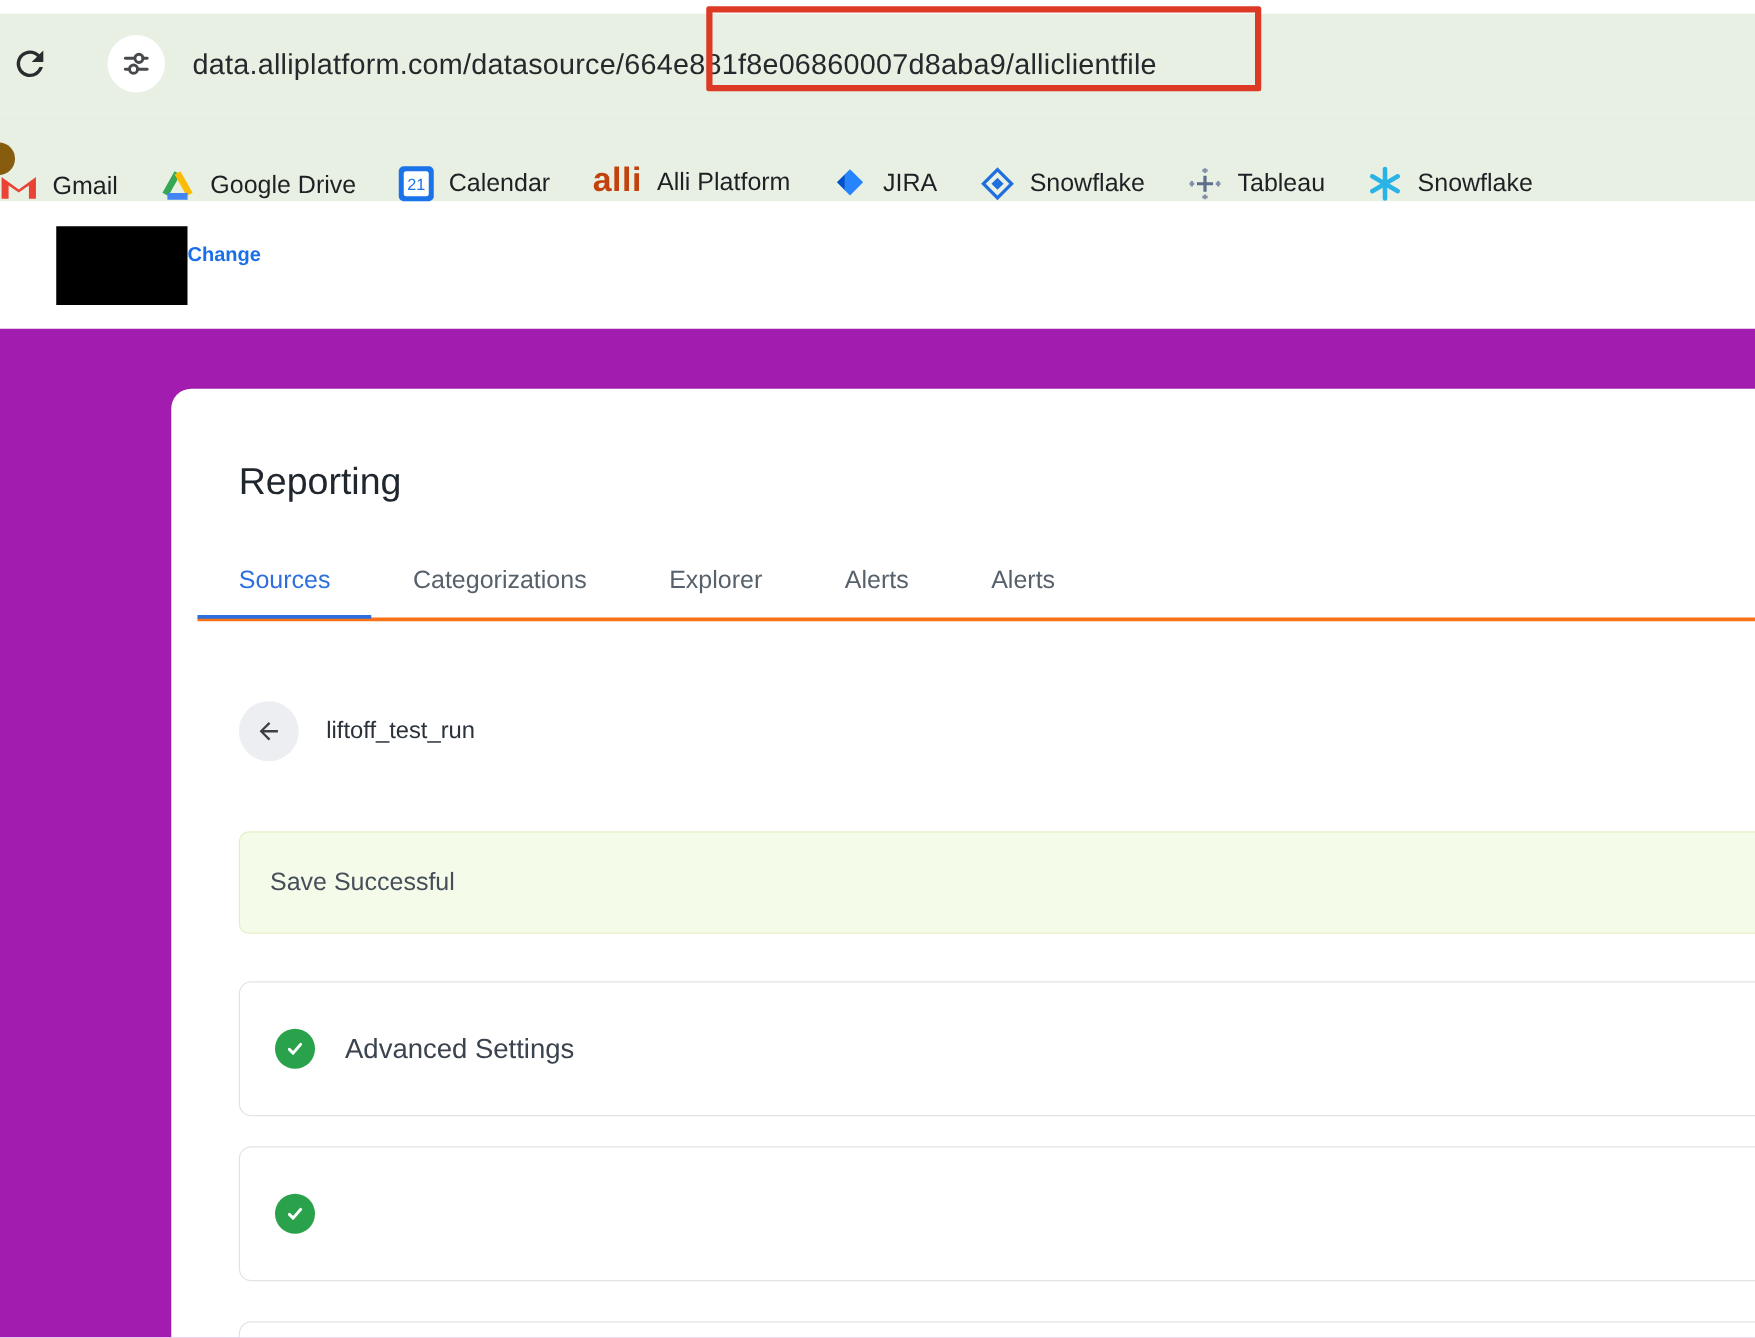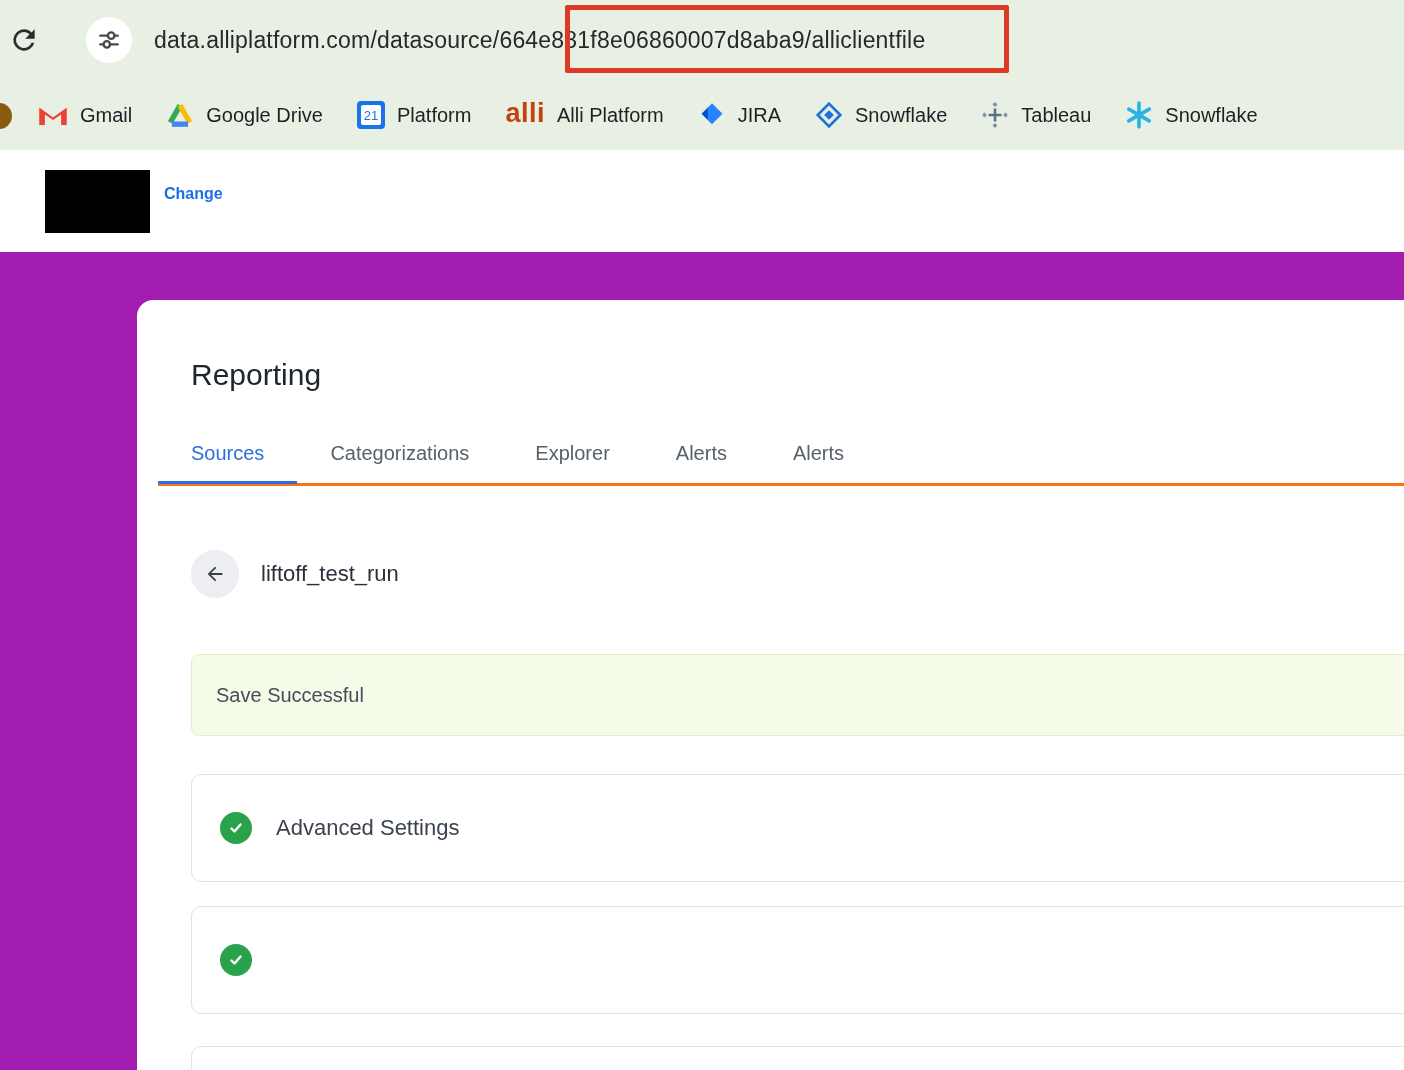--- a/index.html
+++ b/index.html
@@ -1,53 +1,53 @@
 <!DOCTYPE html>
 <html><head>
 <meta charset="utf-8">
 <style>
   * { margin:0; padding:0; box-sizing:border-box; }
   html,body { background:#fff; }
   body { font-family:"Liberation Sans", sans-serif; }
   #page { position:relative; width:1404px; height:1070px; overflow:hidden; background:#fff; }
 
   
-  .addressbar { height:80px; background:#e8f0e4; display:flex; align-items:center; }
+  .addressbar { height:80px; background:#e8f0e4; display:flex; align-items:center;margin-top:11px; }
   .reload-btn { margin-left:6px; width:36px; height:36px; display:flex; align-items:center; justify-content:center; cursor:pointer; }
   .site-pill { margin-left:44px; width:46px; height:46px; border-radius:50%; background:#ffffff; display:flex; align-items:center; justify-content:center; cursor:pointer; flex:0 0 auto; }
   .url { margin-left:22px; font-size:23px; color:#26282b; letter-spacing:.2px; white-space:nowrap; cursor:text; }
   .annotation-box { position:absolute; left:565px; top:5px; width:444px; height:68px; border:5px solid #dc3a24; border-radius:2px; z-index:6; pointer-events:none; }
 
-  .bookmarks { height:70px; background:#e8f0e4; display:flex; align-items:center; gap:34px; padding-left:38px; position:relative; }
+  .bookmarks { height:70px; background:#e8f0e4; display:flex; align-items:flex-end; gap:34px; position:relative; }
   .bm { display:flex; align-items:center; gap:12px; font-size:20px; color:#1e2023; white-space:nowrap; cursor:pointer; flex:0 0 auto; }
   .bm .ic { display:flex; align-items:center; justify-content:center; }
   .partial-fav { position:absolute; left:-14px; top:23px; width:26px; height:26px; border-radius:50%; background:#875c0f; }
 
   .cal-ic { width:28px; height:28px; background:#1a73e8; border-radius:4px; display:flex; align-items:center; justify-content:center; }
   .cal-in { width:20px; height:20px; background:#fff; border-radius:2px; display:flex; align-items:center; justify-content:center; font-size:13px; font-weight:400; color:#1a73e8; }
   .alli-ic { font-size:27px; font-weight:600; color:#c2410c; letter-spacing:.5px; line-height:1; padding-bottom:3px; }
 
   
-  .header-bar { height:102px; background:#fff; display:flex; align-items:center; padding-left:45px; gap:14px; }
+  .header-bar { height:102px; background:#fff; display:flex; align-items:center; padding-left:45px; }
   .redacted-logo { width:105px; height:63px; background:#000; }
   .change-link { color:#1a6fe8; font-weight:700; font-size:16px; cursor:pointer; align-self:center; margin-top:-14px; }
 
   
   .main { height:818px; background:#a21caf; padding-top:48px; }
   .card { margin-left:137px; height:100%; background:#fff; border-top-left-radius:16px; padding:58px 0 0 54px; overflow:visible; }
   .page-title { font-size:30px; font-weight:500; color:#20262e; }
 
   .tabs { display:flex; margin:50px 0 0 -33px; width:calc(100% + 33px); border-bottom:3px solid #f97316; }
   .tab { position:relative; padding:0 33px 18px; font-size:20px; color:#57616c; cursor:pointer; }
   .tab.active { color:#2d6fdc; }
   .tab.active::after { content:''; position:absolute; left:0; right:0; bottom:-1px; height:3px; background:#2d6fdc; }
 
   .back-row { display:flex; align-items:center; gap:22px; margin-top:64px; }
   .back-btn { width:48px; height:48px; border-radius:50%; background:#eceef1; display:flex; align-items:center; justify-content:center; cursor:pointer; }
-  .source-title { font-size:22px; font-weight:500; color:#2a313a; }
+  .source-title { font-size:19px; font-weight:500; color:#2a313a; }
 
   .alert { margin-top:56px; margin-right:-24px; height:82px; display:flex; align-items:center; padding-left:24px; background:#f5fbe9; border:1px solid #e3efc8; border-radius:8px; font-size:20px; color:#454e59; }
 
   .status-card { margin-right:-24px; height:108px; display:flex; align-items:center; gap:24px; padding-left:28px; background:#fff; border:1px solid #e2e3e5; border-radius:10px; font-size:22px; color:#3b434e; cursor:pointer; }
   .status-card.first { margin-top:38px; }
   .status-card.second { margin-top:24px; }
   .status-card.partial { margin-top:32px; height:60px; }
   .check { width:32px; height:32px; border-radius:50%; background:#2aa24b; display:flex; align-items:center; justify-content:center; flex:0 0 auto; }
 </style>
 </head>
@@ -97,21 +97,21 @@
           <path d="M5.5 20.5 L20.5 20.5" stroke="#4285f4"></path>
         </svg>
       </span>
       <span>Google Drive</span>
     </div>
 
     <div class="bm">
       <span class="ic cal-ic">
         <span class="cal-in">21</span>
       </span>
-      <span>Platform</span>
+      <span>Calendar</span>
     </div>
 
     <div class="bm">
       <span class="ic alli-ic">alli</span>
       <span>Alli Platform</span>
     </div>
 
     <div class="bm">
       <span class="ic">
         <svg width="28" height="28" viewBox="0 0 24 24">

